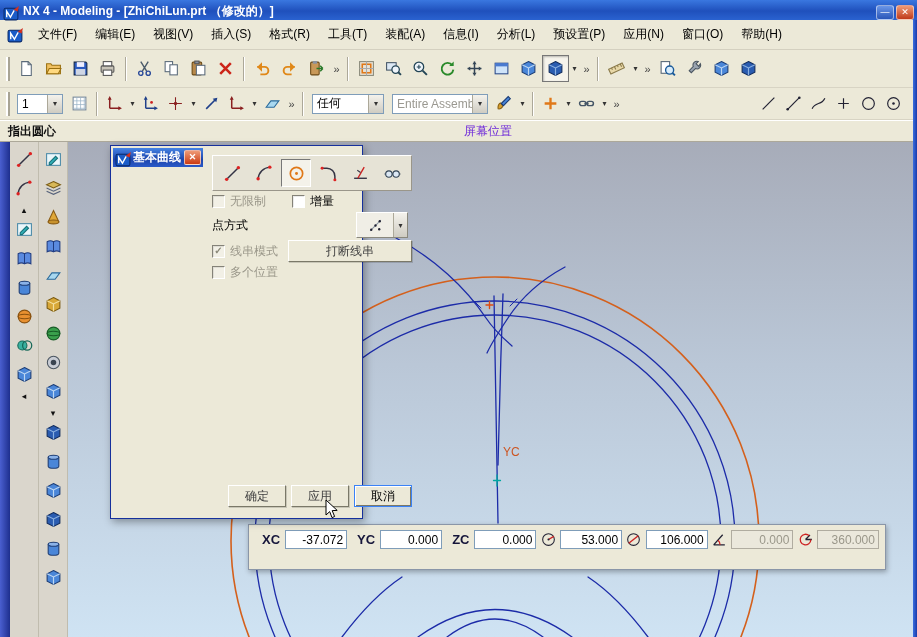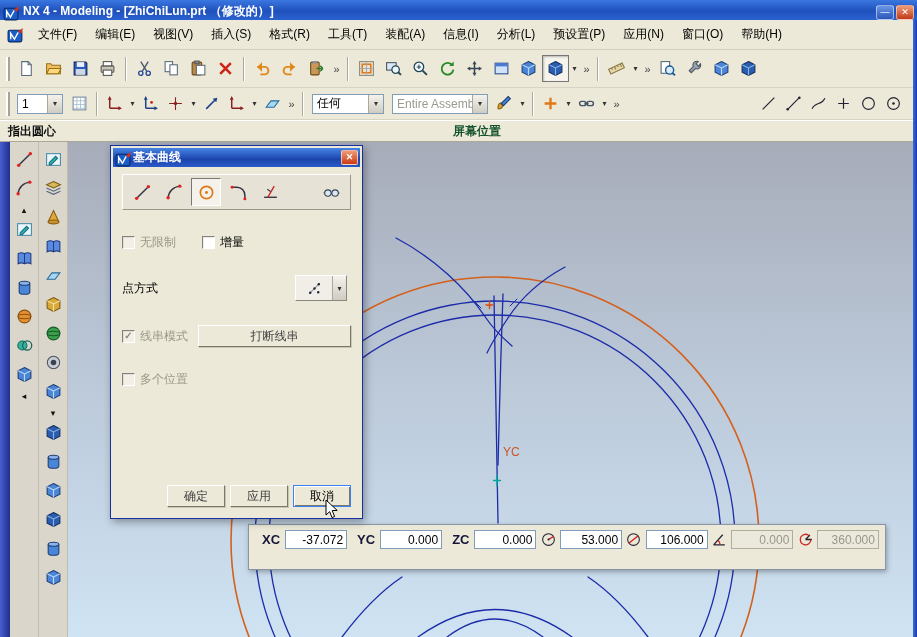--- a/index.html
+++ b/index.html
@@ -37,40 +37,40 @@
 .cval{flex:1;padding:0 4px;font-size:12px;white-space:nowrap;overflow:hidden}
 .carr{width:15px;height:100%;background:linear-gradient(180deg,#f4f2ec,#cfccc2);border-left:1px solid #aca899;font-size:8px;display:flex;align-items:center;justify-content:center;color:#333}
 .combo.layer{width:46px}
 .combo.filter{width:72px}
 .combo.scope{width:96px}
 .combo.scope .cval{color:#9a9890}
 .curveglyphs{margin-left:auto;margin-right:8px}
 
 .statusbar{height:22px;background:#ece9d8;border-top:1px solid #fff;border-bottom:1px solid #aca899;position:relative;display:flex;align-items:center}
 .prompt{padding-left:8px;font-weight:bold;color:#111}
-.spos{position:absolute;left:453px;font-weight:bold;color:#14532d}
+.spos{position:absolute;left:464px;font-weight:normal;color:#6d28d9}
 
 .main{position:relative;height:495px;display:flex;align-items:stretch;background:#b8c4d4}
 .dockstrip{width:10px;background:linear-gradient(90deg,#4a5fd0,#1e2f8e)}
 .ltb{width:29px;background:#dad6cc;border-right:1px solid #c0bcae;display:flex;flex-direction:column;align-items:center;padding-top:4px}
 .ltb .tbtn{width:26px;height:26px;margin-bottom:3px}
 .gfx{flex:1;background:linear-gradient(180deg,#a7acb9 0%,#bac7d7 45%,#cfe3f3 100%);position:relative;overflow:hidden}
 .curves{position:absolute;left:0;top:0}
 
-.dialog{position:absolute;left:110px;top:3px;width:253px;height:374px;background:#ece9d8;border:1px solid #16309c;box-shadow:2px 3px 8px rgba(0,0,0,.35);display:flex;flex-direction:column;z-index:30;padding:2px}
+.dialog{position:absolute;left:110px;top:3px;width:253px;height:374px;background:#ece9d8;border:1px solid #16309c;box-shadow:2px 3px 8px rgba(0,0,0,.35);display:flex;flex-direction:row;z-index:30;padding:2px}
 .dtitle{height:19px;background:linear-gradient(180deg,#4584e4 0%,#1c44ac 60%,#2a5ac8 100%);display:flex;align-items:center;padding:0 2px;gap:3px;flex:none}
 .dtext{color:#fff;font-weight:bold;flex:1;font-size:12px}
 .dicon{width:15px;height:14px}
 .dclose{width:17px;height:15px;background:linear-gradient(180deg,#ee9a76,#cb3a12);border:1px solid rgba(255,255,255,.6);border-radius:2px;color:#fff;text-align:center;font-size:9px;line-height:13px;font-weight:bold}
 .dbody{flex:1;display:flex;flex-direction:column;padding:7px 9px 9px}
 .dtools{display:flex;align-items:center;gap:2px;border:1px solid;border-color:#fff #9a968a #9a968a #fff;background:#e6e3d6;padding:3px 4px;flex:none}
 .dtb{width:30px;height:28px;display:flex;align-items:center;justify-content:center;border:1px solid transparent}
 .dtb.pressed{border:1px solid #777;border-color:#777 #fff #fff #777;background:#f4f2ea}
 .dtb.last{margin-left:auto}
-.drow{display:flex;align-items:center;margin-top:24px}
+.drow{display:flex;align-items:center;margin-top:2px}
 .chks{gap:26px}
 .chk{display:flex;align-items:center;gap:5px;color:#000}
 .chk.disabled{color:#9a978a}
 .box{width:13px;height:13px;background:#fff;border:1px solid;border-color:#848278 #fff #fff #848278;box-shadow:inset 1px 1px 0 rgba(0,0,0,.08);display:inline-flex;align-items:center;justify-content:center;flex:none}
 .chk.disabled .box{background:#f2f0e6}
 .tick{font-size:10px;color:#8a8878;font-weight:bold;line-height:1}
 .pm{justify-content:space-between}
 .pmcombo{width:52px;height:26px;background:#f0eee6;border:1px solid;border-color:#fff #8a887c #8a887c #fff;display:flex;align-items:center}
 .pmic{flex:1;display:flex;justify-content:center}
 .pmcombo .carr{width:14px;height:100%}

